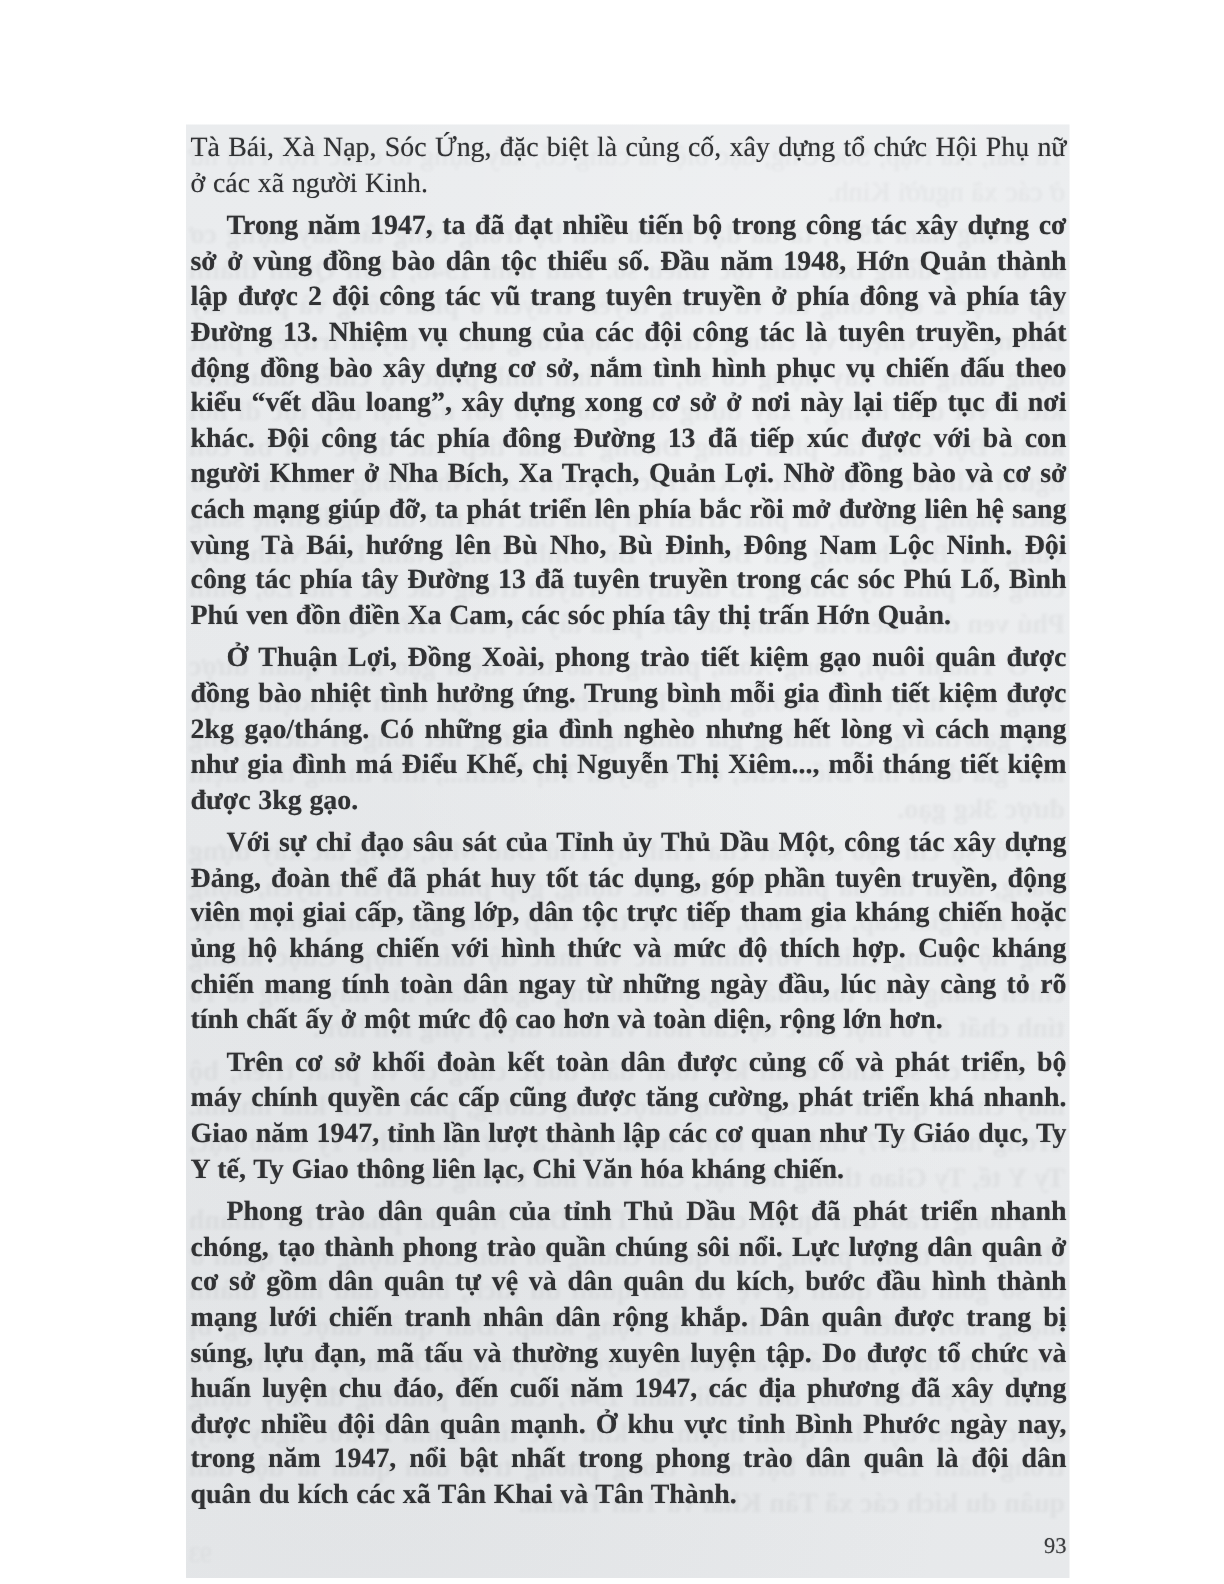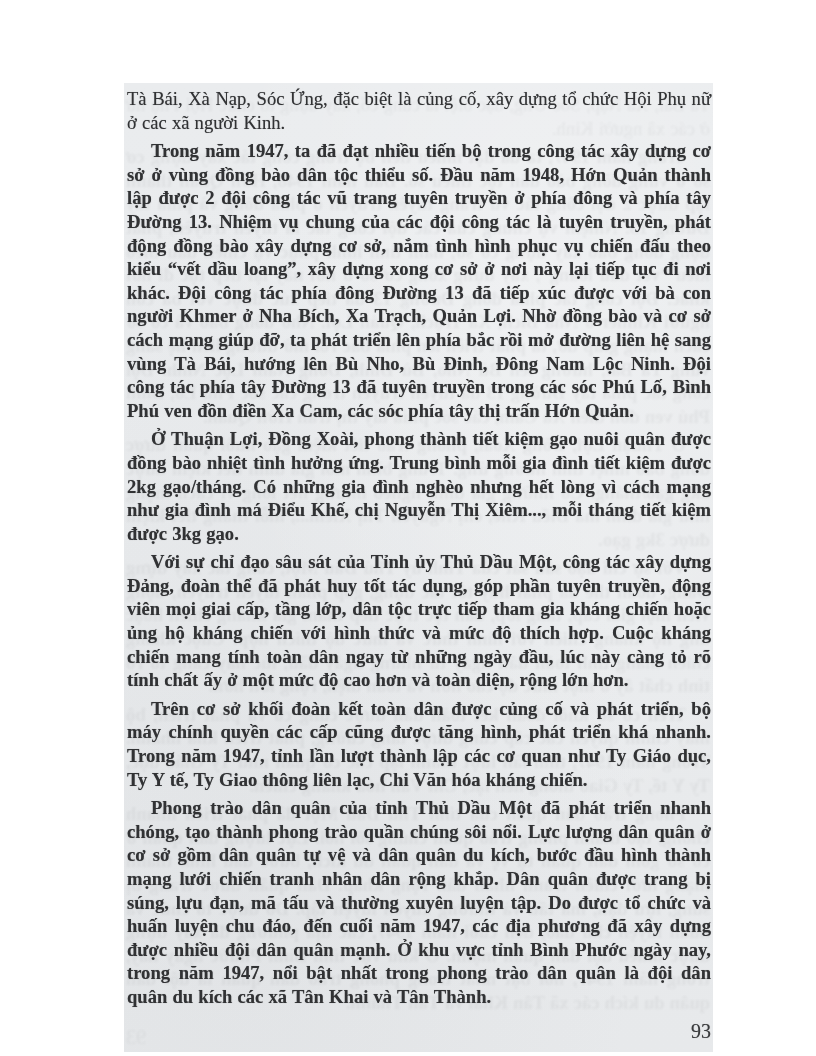--- a/index.html
+++ b/index.html
@@ -58,21 +58,21 @@
   .text-block p.continuation {
     text-indent: 0;
   }
   .text-block p + p {
     margin-top: 5px;
     font-weight: bold;
   }
   .page-number {
     margin-top: 11px;
     text-align: right;
-    font-size: 20px;
+    font-size: 15px;
     line-height: 22px;
     color: #3a3b3d;
     text-shadow: 0 0 0.7px rgba(52,53,55,0.5);
   }
 </style>
 </head>
 <body>
 
 <div class="viewport">
   <div class="scan">
@@ -83,20 +83,20 @@
       <p>Ở Thuận Lợi, Đồng Xoài, phong trào tiết kiệm gạo nuôi quân được đồng bào nhiệt tình hưởng ứng. Trung bình mỗi gia đình tiết kiệm được 2kg gạo/tháng. Có những gia đình nghèo nhưng hết lòng vì cách mạng như gia đình má Điểu Khế, chị Nguyễn Thị Xiêm..., mỗi tháng tiết kiệm được 3kg gạo.</p>
       <p>Với sự chỉ đạo sâu sát của Tỉnh ủy Thủ Dầu Một, công tác xây dựng Đảng, đoàn thể đã phát huy tốt tác dụng, góp phần tuyên truyền, động viên mọi giai cấp, tầng lớp, dân tộc trực tiếp tham gia kháng chiến hoặc ủng hộ kháng chiến với hình thức và mức độ thích hợp. Cuộc kháng chiến mang tính toàn dân ngay từ những ngày đầu, lúc này càng tỏ rõ tính chất ấy ở một mức độ cao hơn và toàn diện, rộng lớn hơn.</p>
       <p>Trên cơ sở khối đoàn kết toàn dân được củng cố và phát triển, bộ máy chính quyền các cấp cũng được tăng cường, phát triển khá nhanh. Trong năm 1947, tỉnh lần lượt thành lập các cơ quan như Ty Giáo dục, Ty Y tế, Ty Giao thông liên lạc, Chi Văn hóa kháng chiến.</p>
       <p>Phong trào dân quân của tỉnh Thủ Dầu Một đã phát triển nhanh chóng, tạo thành phong trào quần chúng sôi nổi. Lực lượng dân quân ở cơ sở gồm dân quân tự vệ và dân quân du kích, bước đầu hình thành mạng lưới chiến tranh nhân dân rộng khắp. Dân quân được trang bị súng, lựu đạn, mã tấu và thường xuyên luyện tập. Do được tổ chức và huấn luyện chu đáo, đến cuối năm 1947, các địa phương đã xây dựng được nhiều đội dân quân mạnh. Ở khu vực tỉnh Bình Phước ngày nay, trong năm 1947, nổi bật nhất trong phong trào dân quân là đội dân quân du kích các xã Tân Khai và Tân Thành.</p>
       <div class="page-number">93</div>
     </div>
       </div>
     <div class="text-block" id="text-block">
       <p class="continuation">Tà Bái, Xà Nạp, Sóc Ứng, đặc biệt là củng cố, xây dựng tổ chức Hội Phụ nữ ở các xã người Kinh.</p>
       <p>Trong năm 1947, ta đã đạt nhiều tiến bộ trong công tác xây dựng cơ sở ở vùng đồng bào dân tộc thiểu số. Đầu năm 1948, Hớn Quản thành lập được 2 đội công tác vũ trang tuyên truyền ở phía đông và phía tây Đường 13. Nhiệm vụ chung của các đội công tác là tuyên truyền, phát động đồng bào xây dựng cơ sở, nắm tình hình phục vụ chiến đấu theo kiểu “vết dầu loang”, xây dựng xong cơ sở ở nơi này lại tiếp tục đi nơi khác. Đội công tác phía đông Đường 13 đã tiếp xúc được với bà con người Khmer ở Nha Bích, Xa Trạch, Quản Lợi. Nhờ đồng bào và cơ sở cách mạng giúp đỡ, ta phát triển lên phía bắc rồi mở đường liên hệ sang vùng Tà Bái, hướng lên Bù Nho, Bù Đinh, Đông Nam Lộc Ninh. Đội công tác phía tây Đường 13 đã tuyên truyền trong các sóc Phú Lố, Bình Phú ven đồn điền Xa Cam, các sóc phía tây thị trấn Hớn Quản.</p>
-      <p>Ở Thuận Lợi, Đồng Xoài, phong thành tiết kiệm gạo nuôi quân được đồng bào nhiệt tình hưởng ứng. Trung bình mỗi gia đình tiết kiệm được 2kg gạo/tháng. Có những gia đình nghèo nhưng hết lòng vì cách mạng như gia đình má Điểu Khế, chị Nguyễn Thị Xiêm..., mỗi tháng tiết kiệm được 3kg gạo.</p>
+      <p>Ở Thuận Lợi, Đồng Xoài, phong trào tiết kiệm gạo nuôi quân được đồng bào nhiệt tình hưởng ứng. Trung bình mỗi gia đình tiết kiệm được 2kg gạo/tháng. Có những gia đình nghèo nhưng hết lòng vì cách mạng như gia đình má Điểu Khế, chị Nguyễn Thị Xiêm..., mỗi tháng tiết kiệm được 3kg gạo.</p>
       <p>Với sự chỉ đạo sâu sát của Tỉnh ủy Thủ Dầu Một, công tác xây dựng Đảng, đoàn thể đã phát huy tốt tác dụng, góp phần tuyên truyền, động viên mọi giai cấp, tầng lớp, dân tộc trực tiếp tham gia kháng chiến hoặc ủng hộ kháng chiến với hình thức và mức độ thích hợp. Cuộc kháng chiến mang tính toàn dân ngay từ những ngày đầu, lúc này càng tỏ rõ tính chất ấy ở một mức độ cao hơn và toàn diện, rộng lớn hơn.</p>
-      <p>Trên cơ sở khối đoàn kết toàn dân được củng cố và phát triển, bộ máy chính quyền các cấp cũng được tăng hình, phát triển khá nhanh. Trong năm 1947, tỉnh lần lượt thành lập các cơ quan như Ty Giáo dục, Ty Y tế, Ty Giao thông liên lạc, Chi Văn hóa kháng chiến.</p>
+      <p>Trên cơ sở khối đoàn kết toàn dân được củng cố và phát triển, bộ máy chính quyền các cấp cũng được tăng cường, phát triển khá nhanh. Giao năm 1947, tỉnh lần lượt thành lập các cơ quan như Ty Giáo dục, Ty Y tế, Ty Giao thông liên lạc, Chi Văn hóa kháng chiến.</p>
       <p>Phong trào dân quân của tỉnh Thủ Dầu Một đã phát triển nhanh chóng, tạo thành phong trào quần chúng sôi nổi. Lực lượng dân quân ở cơ sở gồm dân quân tự vệ và dân quân du kích, bước đầu hình thành mạng lưới chiến tranh nhân dân rộng khắp. Dân quân được trang bị súng, lựu đạn, mã tấu và thường xuyên luyện tập. Do được tổ chức và huấn luyện chu đáo, đến cuối năm 1947, các địa phương đã xây dựng được nhiều đội dân quân mạnh. Ở khu vực tỉnh Bình Phước ngày nay, trong năm 1947, nổi bật nhất trong phong trào dân quân là đội dân quân du kích các xã Tân Khai và Tân Thành.</p>
       <div class="page-number">93</div>
     </div>
   </div>
 </div>
 
 </body></html>

